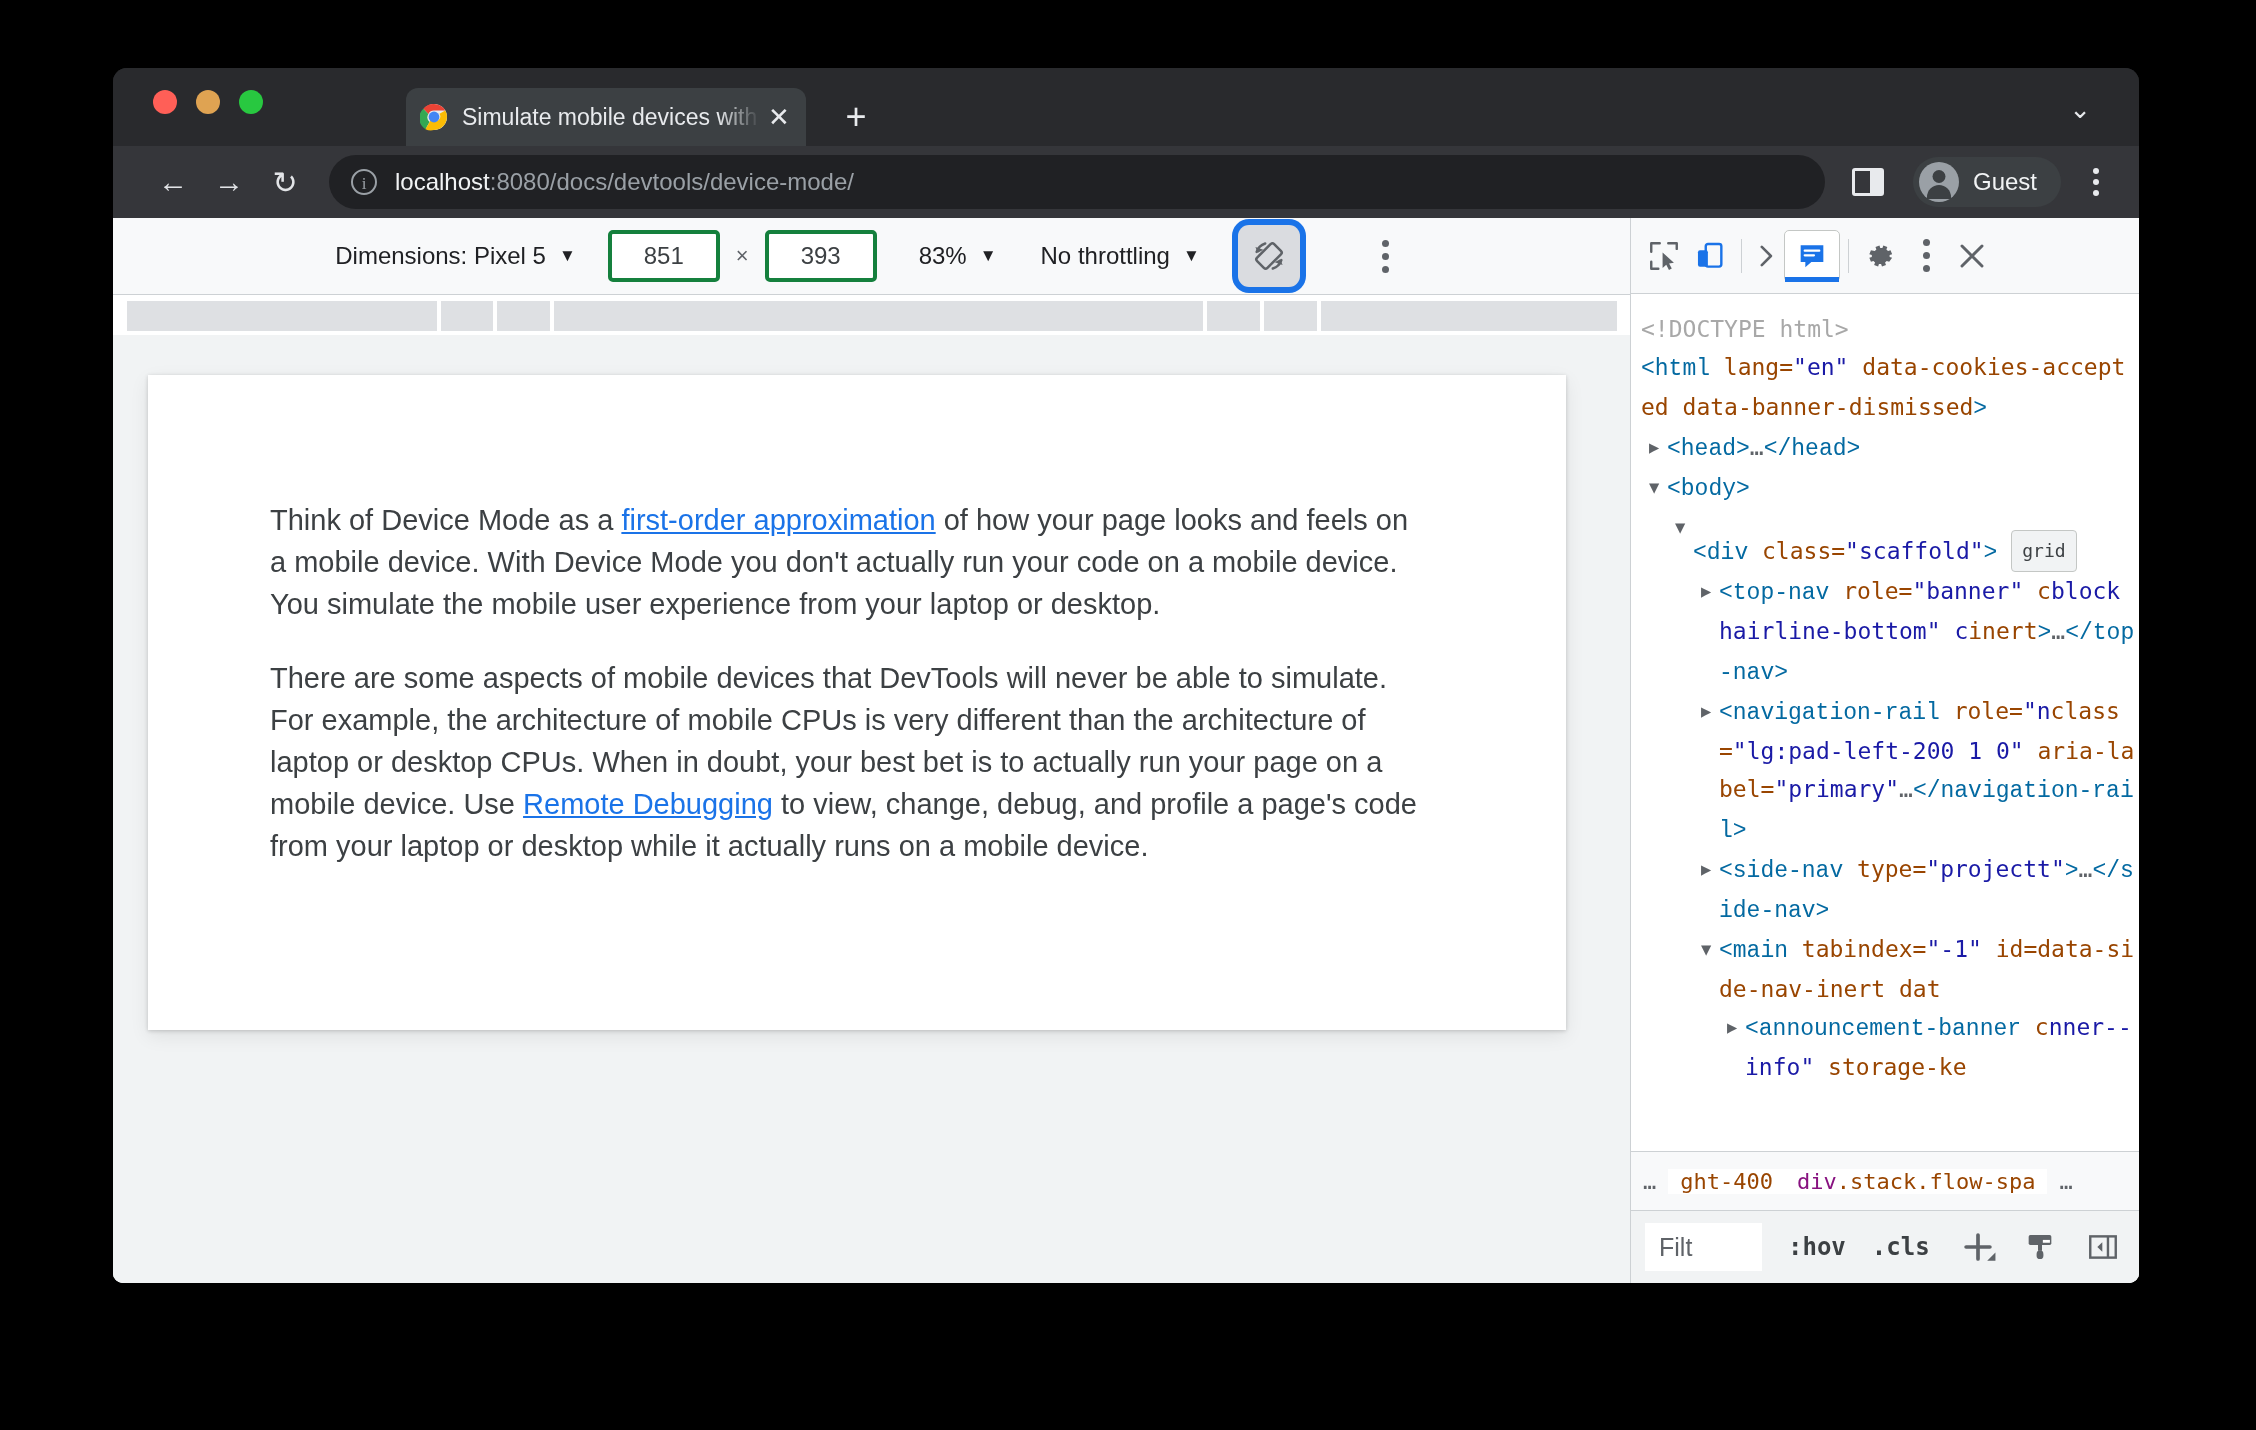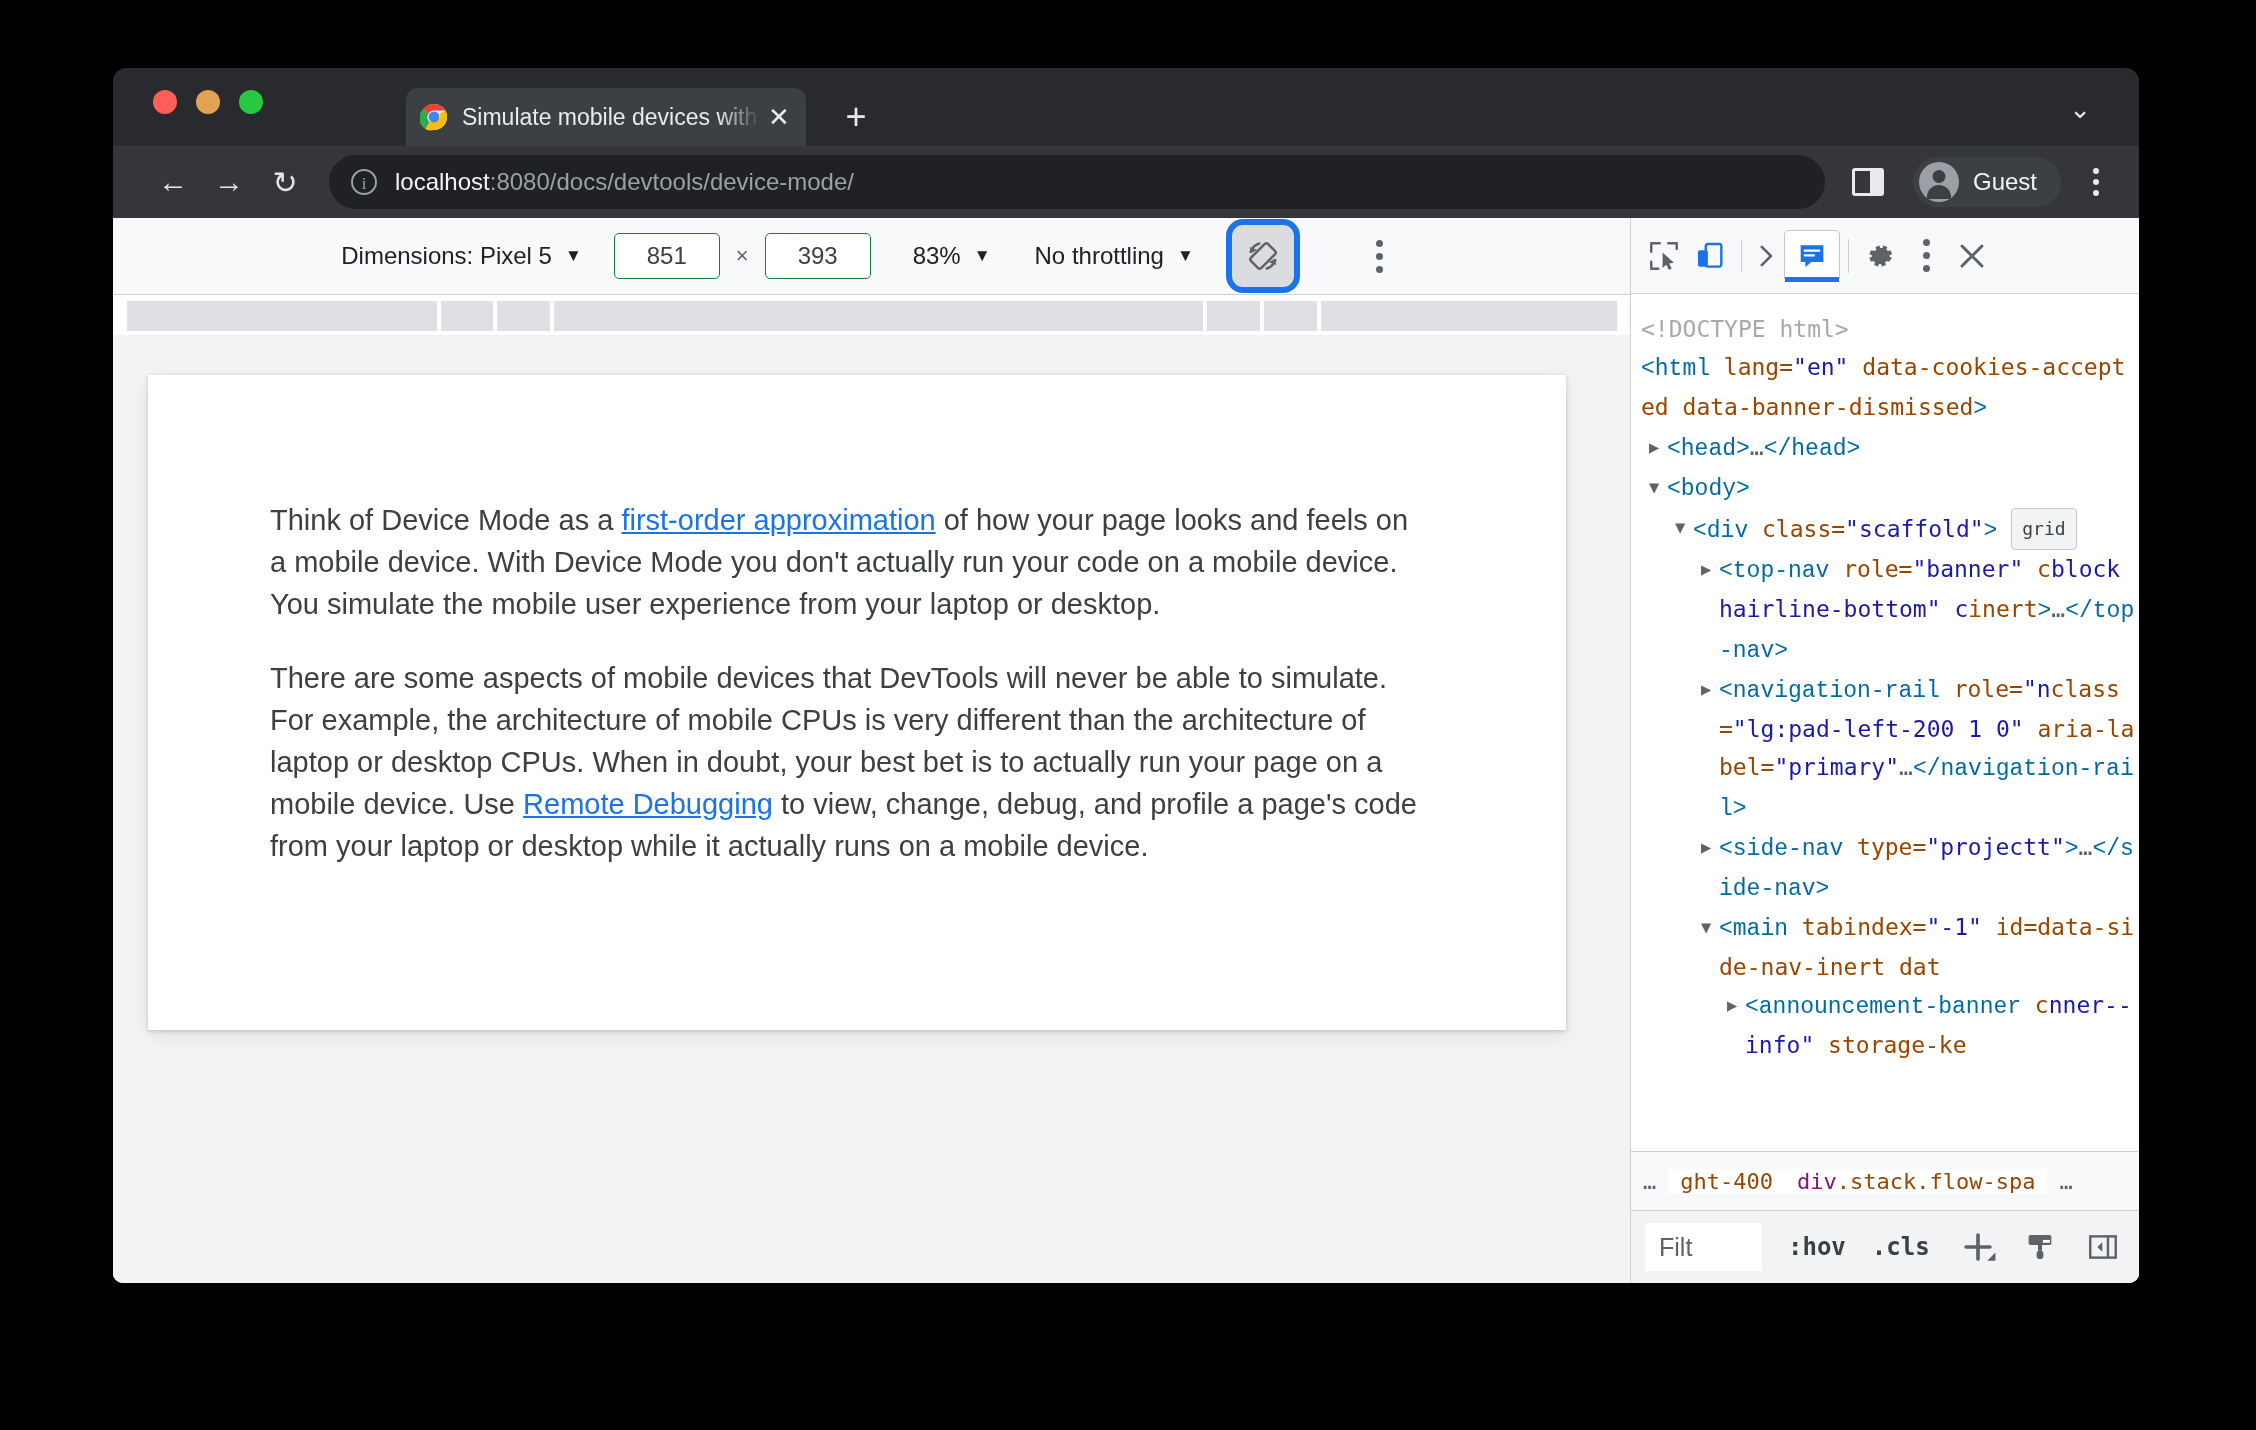--- a/index.html
+++ b/index.html
@@ -60,21 +60,21 @@
   
   .dtwrap{display:flex;height:1065px;background:#fff;}
 
   
   .devicepane{width:1518px;background:#f1f3f4;display:flex;flex-direction:column;}
   .devtoolbar{height:76px;background:#f8f9fa;border-bottom:1px solid #cdd1d4;display:flex;align-items:center;justify-content:center;position:relative;}
   .dtb-inner{display:flex;align-items:center;gap:4px;}
   .dimlabel{font-size:24px;color:#202124;}
   .caret{font-size:17px;color:#202124;margin:0 6px 0 9px;}
   .numfield{
-    width:104px;height:44px;border:1px solid #15803d;border-radius:5px;background:#fff;
+    width:104px;height:44px;border:4px solid #15803d;border-radius:5px;background:#fff;
     display:flex;align-items:center;justify-content:center;font-size:24px;color:#3c4043;margin-left:22px;
   }
   .xsep{font-size:22px;color:#5f6368;margin:0 12px;}
   .zoomlabel{font-size:24px;color:#202124;margin-left:38px;}
   .throttle{font-size:24px;color:#202124;margin-left:34px;}
   .rotatebtn{
     width:62px;height:62px;margin-left:28px;border-radius:11px;background:#dadce0;
     display:flex;align-items:center;justify-content:center;box-shadow:0 0 0 6px #1a73e8;
   }
   .kebab-light{width:44px;height:44px;display:flex;flex-direction:column;align-items:center;justify-content:center;gap:6px;margin-left:60px;}
@@ -113,21 +113,21 @@
   }
   .domline{padding-left:10px;position:relative;}
   .domline.wrap{white-space:normal;word-break:break-all;}
   .tw{color:#5f6368;font-size:17px;position:absolute;left:0;top:0;}
   .tg{color:#0369a1;font-family:Liberation Mono, monospace;}      
   .at{color:#994500;}      
   .va{color:#1a1aa6;}      
   .dc{color:#a8a8a8;text-align:right;}      
   .el{color:#5f6368;}      
   .badge{display:inline-block;border:1px solid #c4c7c5;border-radius:4px;background:#f1f3f4;
-    color:#3c4043;font-size:18px;padding:1px 10px;vertical-align:2px;}
+    color:#3c4043;font-size:18px;padding:1px 10px;vertical-align:2px;margin-top:22px;}
 
   .crumbbar{height:58px;background:#f8f9fa;border-top:1px solid #cdd1d4;display:flex;align-items:center;
     font-family:"DejaVu Sans Mono","Liberation Mono",monospace;font-size:22px;overflow:hidden;}
   .crumb{padding:0 12px;color:#5f6368;white-space:nowrap;}
   .crumb.sel{background:#fff;color:#994500;}
   .crumb .tgname{color:#881280;}
 
   .paneltabs{height:70px;background:#f8f9fa;border-top:1px solid #cdd1d4;display:flex;align-items:center;padding:0 8px;position:relative;}
   .ptab{font-size:25px;color:#5f6368;padding:0 22px;line-height:70px;}
   .ptab.active{color:#202124;}

